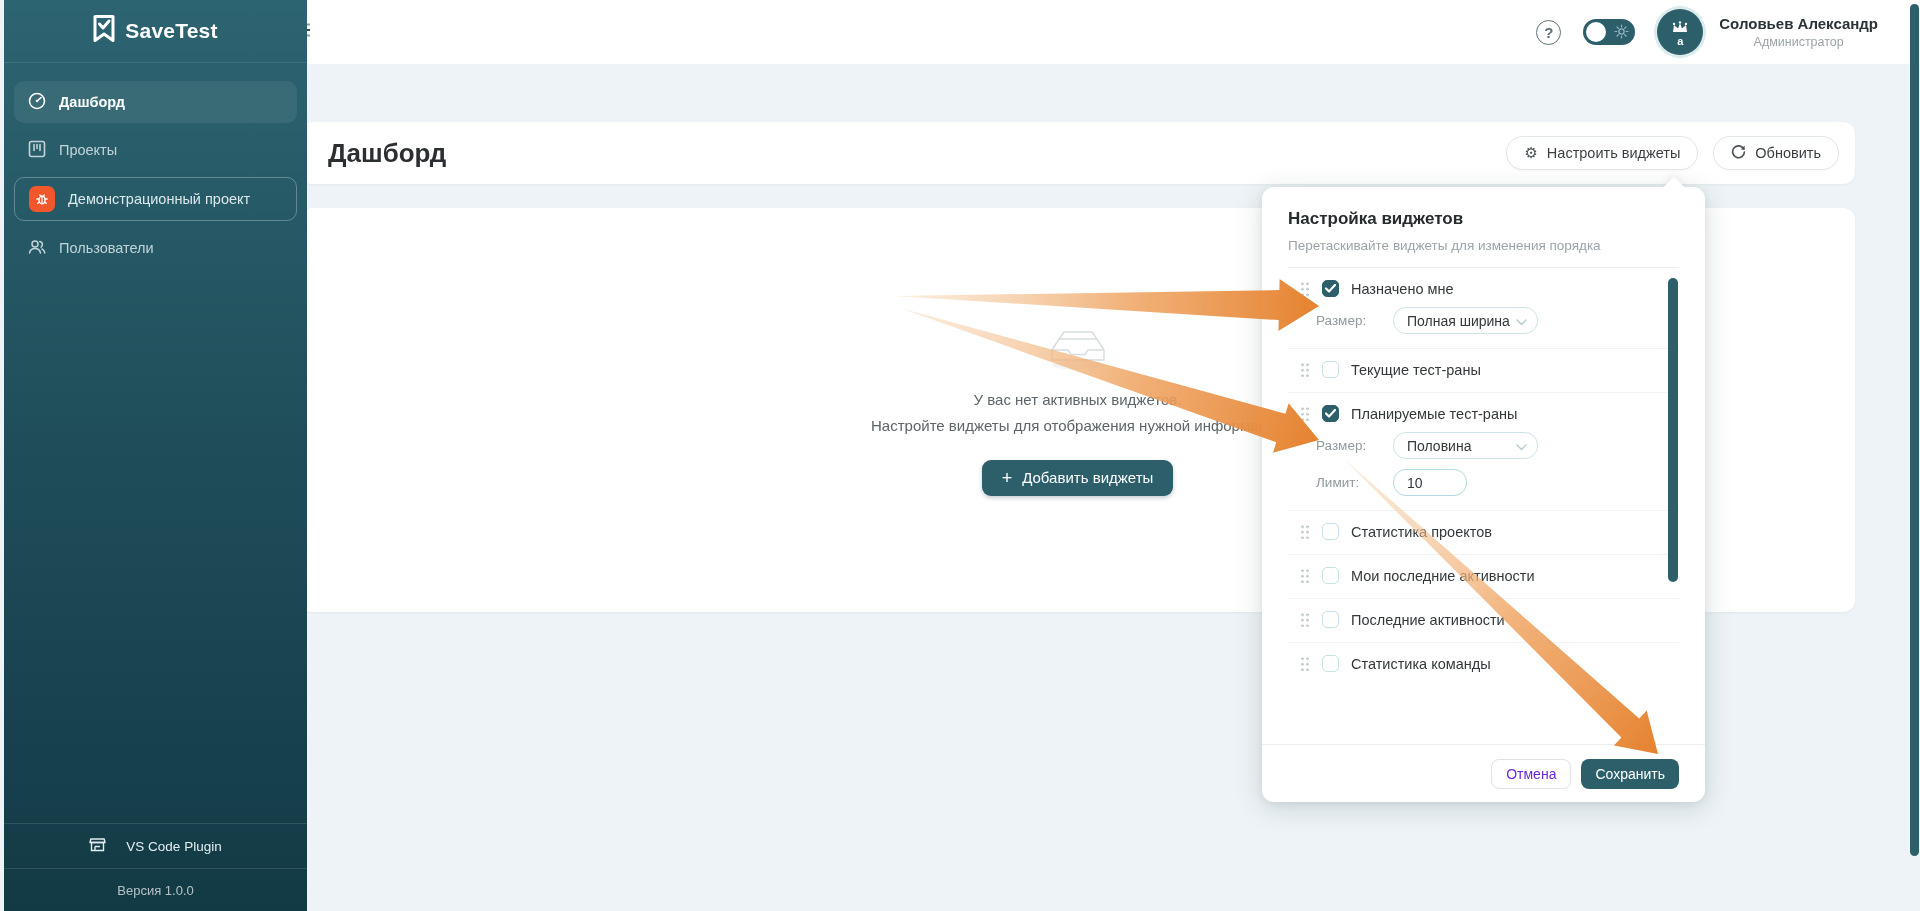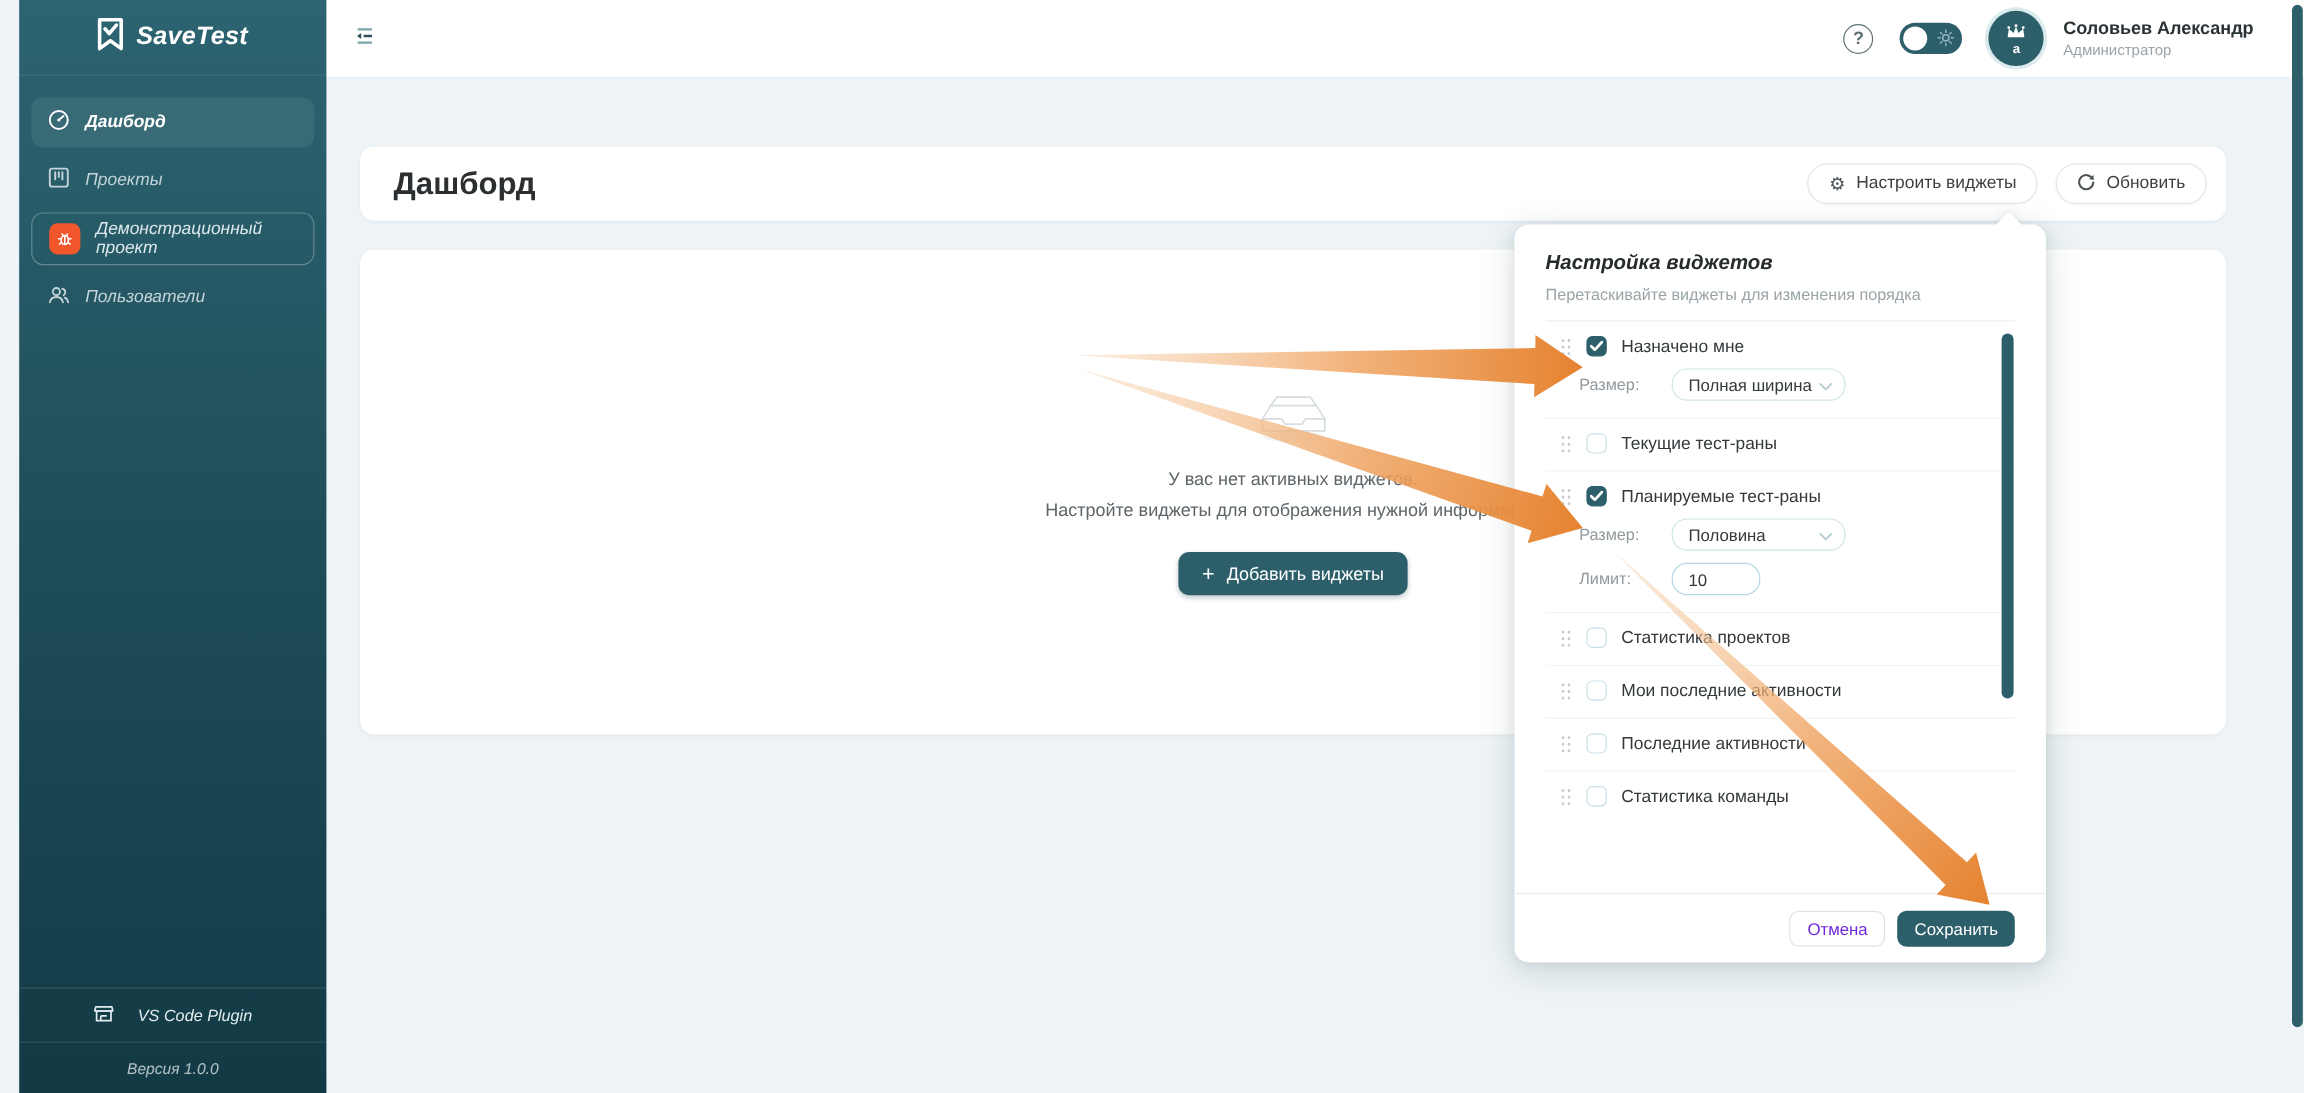--- a/index.html
+++ b/index.html
@@ -1,22 +1,22 @@
 <!DOCTYPE html>
 <html><head>
 <meta charset="utf-8">
 <style>
   * { margin:0; padding:0; box-sizing:border-box; }
   html,body { width:1920px; height:911px; overflow:hidden;
     font-family:"Liberation Sans", sans-serif; background:#edf3f6; }
 
   
-  .sidebar { position:absolute; left:16px; top:0; width:256px; height:911px;
+  .sidebar { position:absolute; left:4px; top:0; width:303px; height:911px;
     background:linear-gradient(180deg,#2d6471 0%,#1d4b57 55%,#123a45 100%);
-    color:#fff; z-index:10;font-style:italic; }
+    color:#fff; z-index:10; }
   .logo-row { height:63px; display:flex; align-items:center; justify-content:center;
     gap:10px; border-bottom:1px solid rgba(255,255,255,.10); }
   .logo-text { font-size:21px; font-weight:bold; letter-spacing:.2px; color:#fff; }
   .nav { padding:18px 10px 0; display:flex; flex-direction:column; gap:6px; }
   .nav-item { height:42px; border-radius:10px; display:flex; align-items:center;
     gap:13px; padding:0 14px; color:#c2d4d9; font-size:14.5px; cursor:pointer; }
   .nav-item svg { flex:0 0 auto; }
   .nav-item.active { background:#396b77; color:#fff; font-weight:bold; }
   .nav-item.demo { border:1px solid rgba(255,255,255,.28); color:#dce8eb; height:44px; }
   .demo-chip { width:26px; height:26px; border-radius:7px; background:#f1572b;
@@ -39,21 +39,21 @@
     cursor:pointer; font-weight:bold; }
   .theme-toggle { width:52px; height:26px; border-radius:13px; background:#2d5f6b;
     position:relative; cursor:pointer; }
   .theme-knob { position:absolute; left:3px; top:3px; width:20px; height:20px;
     border-radius:50%; background:#fff; }
   .theme-sun { position:absolute; right:6px; top:5px; }
   .avatar { width:46px; height:46px; border-radius:50%; background:#2d5f6b;
     box-shadow:0 0 0 3px #dcebee; display:flex; flex-direction:column;
     align-items:center; justify-content:center; cursor:pointer; }
   .avatar .a-letter { color:#fff; font-size:11px; font-weight:bold; line-height:9px; }
-  .user-block { display:flex; flex-direction:column; gap:3px; margin-left:-6px; }
+  .user-block { display:flex; flex-direction:column; gap:3px; margin-left:-6px;align-items:center; }
   .user-name { font-size:15px; font-weight:bold; color:#2b3236; }
   .user-role { font-size:12.5px; color:#9aa4a8; }
 
   
   .content { position:absolute; left:256px; top:64px; right:0; bottom:0;
     background:#edf3f6; padding:58px 65px 0 44px; }
   .title-card { height:62px; background:#fff; border-radius:12px;
     box-shadow:0 1px 3px rgba(20,50,60,.05);
     display:flex; align-items:center; padding:0 16px 0 28px; }
   .page-title { font-size:26px; font-weight:bold; color:#2c2f31; }
@@ -75,21 +75,21 @@
   .plus-glyph { font-size:18px; line-height:1; }
 
   
   .popover { position:absolute; left:1262px; top:187px; width:443px; height:615px;
     background:#fff; border-radius:12px; z-index:40;
     box-shadow:0 6px 30px rgba(15,40,50,.14), 0 2px 8px rgba(15,40,50,.08);
     padding:22px 26px 0; }
   .pop-notch { position:absolute; top:-7px; left:404px; width:16px; height:16px;
     background:#fff; transform:rotate(45deg); border-radius:3px 0 0 0;
     box-shadow:-3px -3px 6px rgba(15,40,50,.05); }
-  .pop-title { font-size:17px; font-weight:bold; color:#262b2d;font-style:italic; }
+  .pop-title { font-size:17px; font-weight:bold; color:#262b2d; }
   .pop-subtitle { font-size:13.5px; color:#9aa4a8; margin-top:9px; }
   .pop-divider { height:1px; background:#ededed; margin-top:14px; }
   .widget-list { position:relative; }
   .widget-row { border-bottom:1px solid #f1f3f4; padding:12px 0 14px; }
   .widget-row:last-child { border-bottom:none; }
   .row-main { display:flex; align-items:center; }
   .drag { width:9px; height:15px; margin-left:12px; margin-right:13px; flex:0 0 auto;
     background-image:radial-gradient(#c4ced1 1.2px, rgba(0,0,0,0) 1.3px);
     background-size:5px 5.5px; cursor:grab; }
   .cb { width:17px; height:17px; border-radius:5px; border:1.5px solid #c8e0e6;

